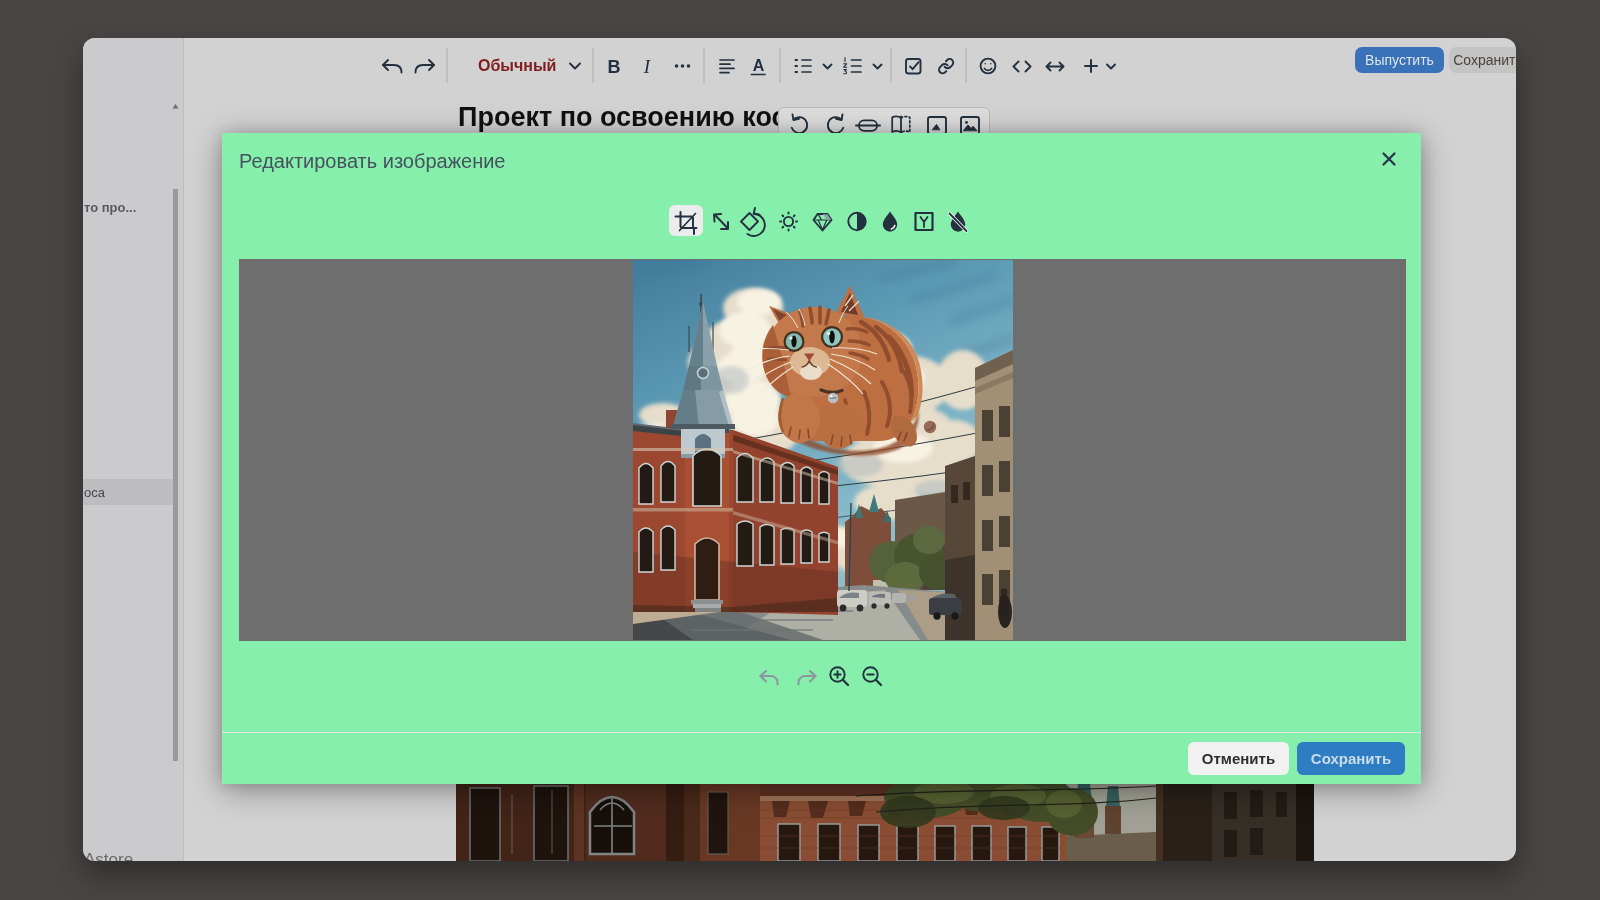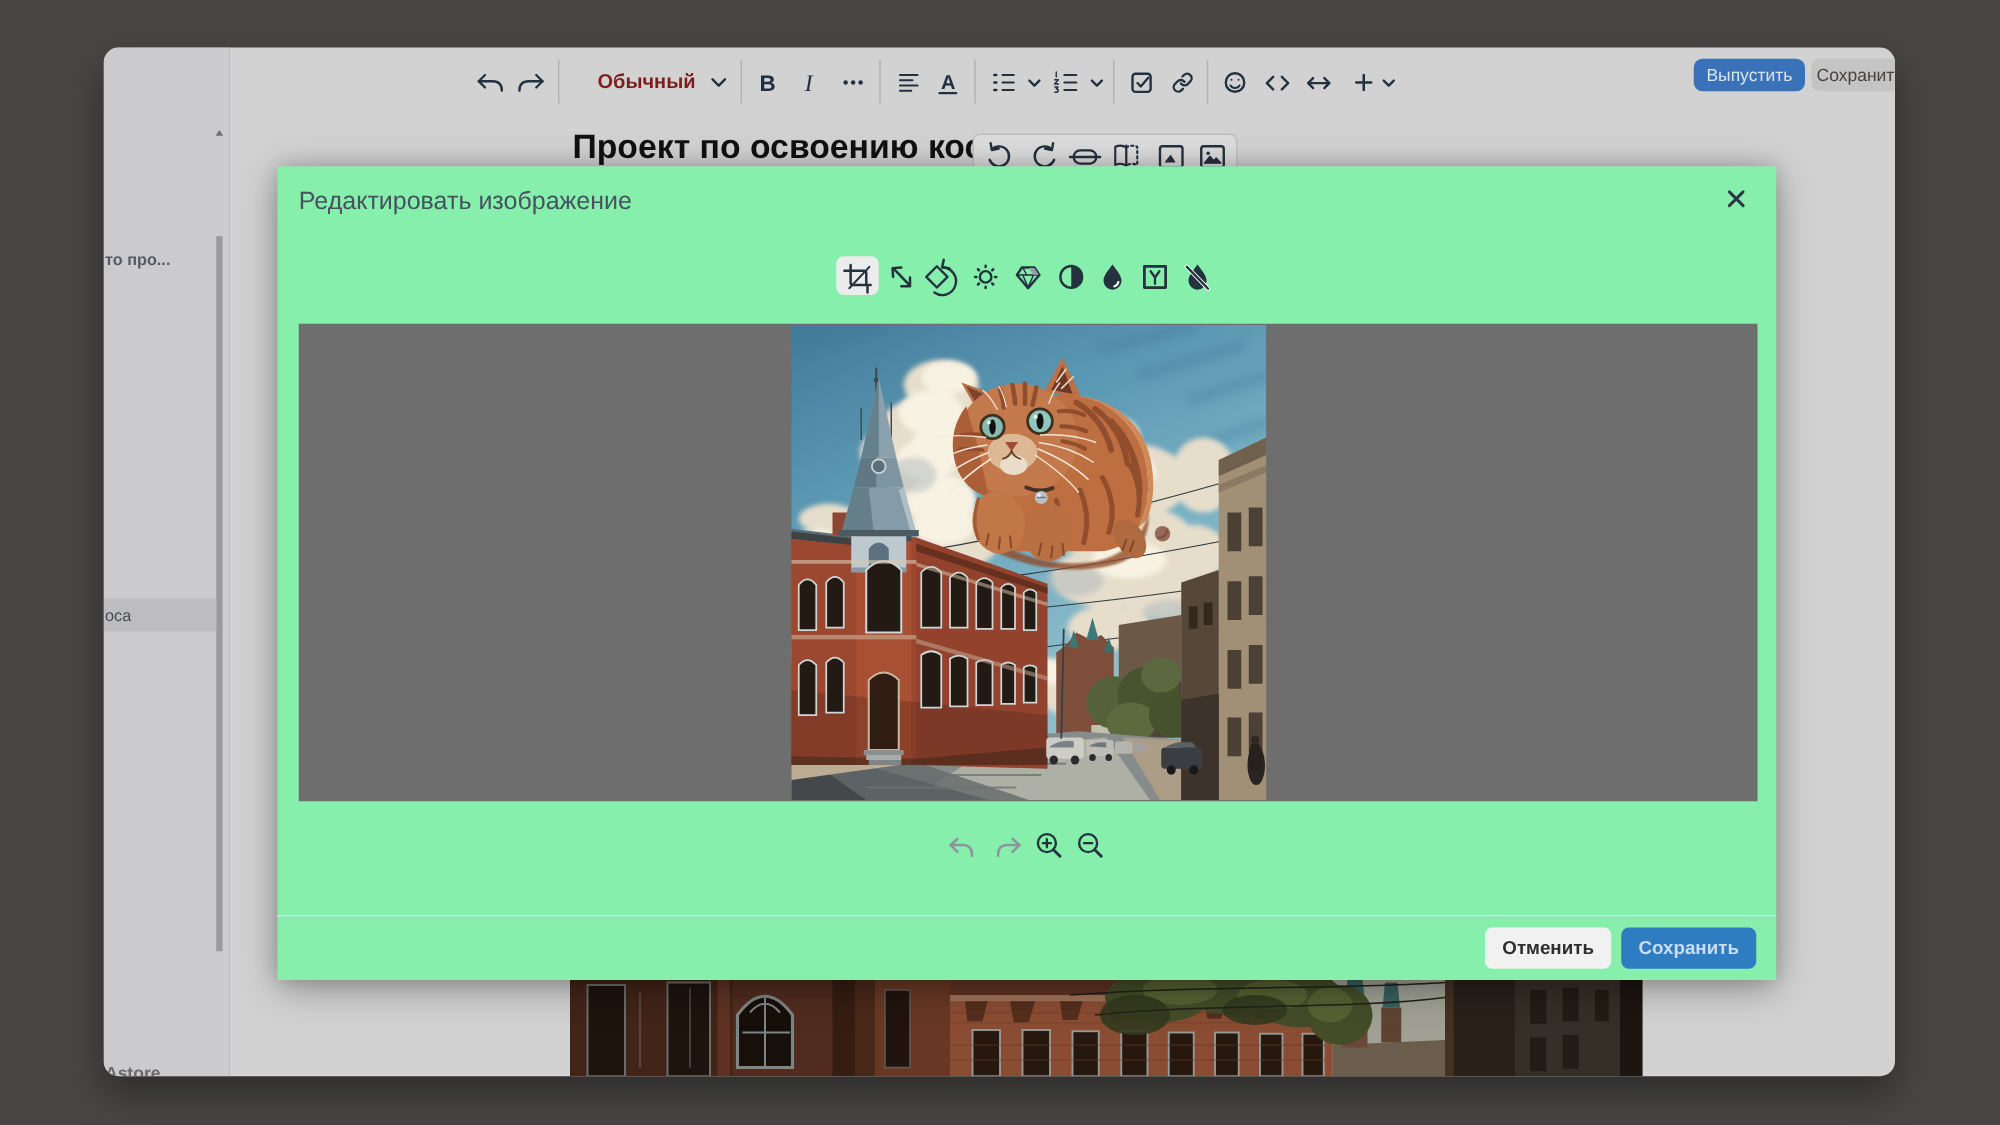--- a/index.html
+++ b/index.html
@@ -5,21 +5,21 @@
   html,body{margin:0;padding:0;}
   body{width:1600px;height:900px;background:#484544;font-family:"Liberation Sans",sans-serif;overflow:hidden;position:relative;}
   .abs{position:absolute;}
   #card{left:83px;top:38px;width:1433px;height:823px;background:#d2d2d3;border-radius:12px;overflow:hidden;box-shadow:0 14px 30px rgba(0,0,0,0.35);}
   #sidebar{left:0;top:0;width:100px;height:823px;background:#cbcbcd;}
   #sbdivider{left:100px;top:0;width:1px;height:823px;background:#bcbcbd;}
   #sbthumb{left:90px;top:151px;width:5px;height:572px;background:#9a9a9c;}
   #sbitem1{left:1px;top:150px;width:110px;font-size:13px;font-weight:bold;color:#565b63;margin-top:12px;}
   #sbrow{left:0;top:441px;width:90px;height:26px;background:#bdbdbf;}
   #sbitem2{left:1px;top:447px;font-size:13px;font-weight:normal;color:#454a52;}
-  #astore{left:1px;top:812px;font-size:14px;font-weight:bold;color:#6a6a6c;}
+  #astore{left:1px;top:812px;font-size:17px;font-weight:normal;color:#6a6a6c;}
   #doctitle{left:375px;top:64px;font-size:27px;font-weight:bold;color:#111;letter-spacing:0px;}
   #btnvyp{left:1272px;top:9px;width:89px;height:26px;background:#3a72b9;border-radius:7px;color:#dce4ea;font-size:14px;text-align:center;line-height:26px;}
   #btnsokh{left:1366px;top:9px;width:78px;height:26px;background:#c4c4c5;border-radius:7px 0 0 7px;color:#46443c;font-size:14px;text-align:center;line-height:26px;white-space:nowrap;overflow:hidden;}
   #floattb{left:695px;top:69px;width:212px;height:38px;background:#dddddd;border:1px solid #bbbbbb;border-radius:6px;box-sizing:border-box;}
   #docimg{left:373px;top:746px;width:858px;height:77px;}
   #modal{left:179px;top:133px;width:1199px;height:651px;background:#86efac;box-shadow:0 6px 30px rgba(0,0,0,0.35),0 0 14px rgba(0,0,0,0.14);margin-left:43px;}
   #mtitle{left:17px;top:17px;font-size:20px;color:#46525e;}
   #cropsel{left:447px;top:72px;width:34px;height:31px;background:#ececec;border-radius:6px;}
   #canvas{left:17px;top:126px;width:1167px;height:382px;background:#6e6e6e;}
   #painting{left:411px;top:127px;width:380px;height:380px;}

